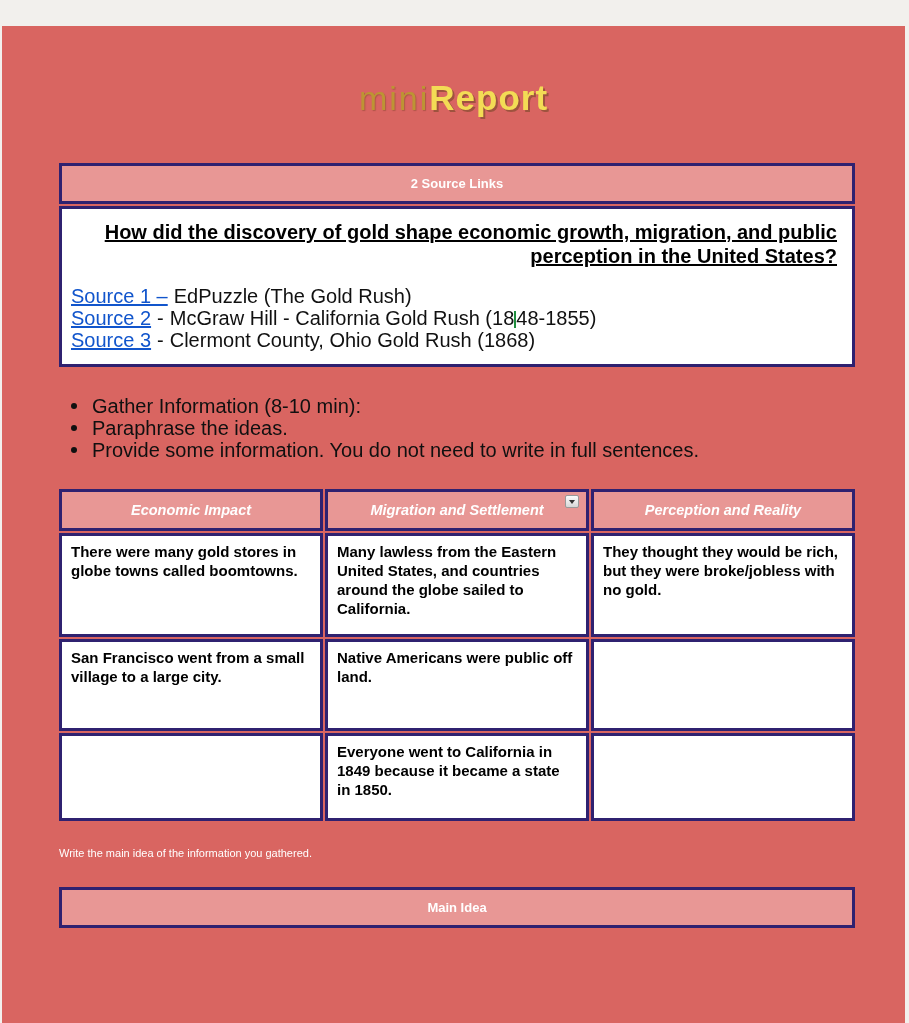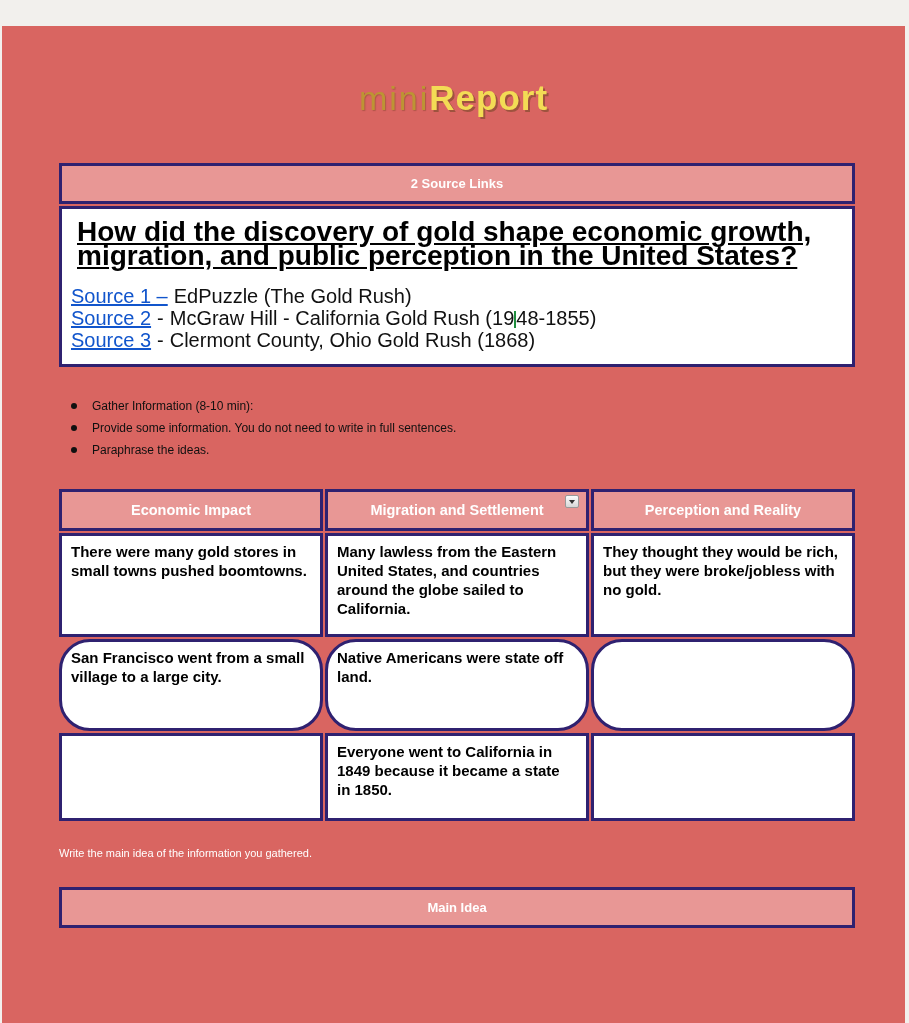--- a/index.html
+++ b/index.html
@@ -52,22 +52,22 @@
     font-weight: bold;
     font-size: 13px;
     text-align: center;
     padding: 10px 4px;
   }
 
   
   .sources-table { margin-top: 36px; }
   .sources-body { padding: 8px 6px 12px 6px; }
   .question {
-    text-align: left;
-    font-size: 28px;
+    text-align: right;
+    font-size: 20px;
     font-weight: bold;
     line-height: 24px;
     text-decoration: underline;
     color: #000;
     padding: 2px 8px 0 8px;
   }
   .src-lines { margin-top: 17px; font-size: 20px; line-height: 22px; color: #111; padding-left: 2px; }
   .src-line a {
     color: #1155cc;
     text-decoration: underline;
@@ -84,46 +84,46 @@
     vertical-align: -3px;
     margin: 0 0px;
   }
 
   
   ul.instructions {
     margin: 26px 0 0 57px;
     padding-left: 33px;
     list-style: none;
     color: #101010;
-    font-size: 12px;
+    font-size: 20px;
     line-height: 22px;
   }
   ul.instructions li { position: relative; }
   ul.instructions li::before {
     content: "";
     position: absolute;
     left: -21px; top: 8px;
     width: 6px; height: 6px;
     border-radius: 50%;
     background: #101010;
   }
 
   
   .main-table { margin-top: 26px; }
-  .main-table td.band { font-size: 14.5px; position: relative; padding: 10px 12px; }
+  .main-table td.band { font-size: 14.5px; position: relative; padding: 10px 12px; font-style: italic; }
   .main-table td.cell {
     padding: 6px 9px;
     font-size: 15px;
     font-weight: bold;
     color: #000;
     line-height: 19px;
   }
   .r1 td.cell { height: 104px; }
   .r2 td.cell { height: 94px; }
-  .r3 td.cell { height: 92px; border-radius: 31px; }
+  .r3 td.cell { height: 92px; }
   .r4 td.cell { height: 88px; }
 
   .dropdown-btn {
     position: absolute;
     top: 3px; right: 7px;
     width: 14px; height: 13px;
     background: linear-gradient(#fcfcfc, #d7d7d7);
     border: 1px solid #999;
     border-radius: 2px;
     cursor: pointer;
@@ -163,56 +163,56 @@
     </tr>
     <tr>
       <td>
         <div class="sources-body">
           <div class="question">How did the discovery of gold shape economic growth, migration, and public perception in the United States?</div>
           <div class="src-lines">
             <div class="src-line">
               <a>Source 1 –</a><span class="src-text-lead">EdPuzzle (The Gold Rush)</span><span></span>
             </div>
             <div class="src-line">
-              <a>Source 2</a><span class="src-dash">-</span><span>McGraw Hill - California Gold Rush (19</span><span class="caret"></span><span>48-1855)</span>
+              <a>Source 2</a><span class="src-dash">-</span><span>McGraw Hill - California Gold Rush (18</span><span class="caret"></span><span>48-1855)</span>
             </div>
             <div class="src-line">
               <a>Source 3</a><span class="src-dash">-</span><span>Clermont County, Ohio Gold Rush (1868)</span><span></span>
             </div>
           </div>
         </div>
       </td>
     </tr>
   </tbody>
     </table>
 
   <ul class="instructions">
     <li>Gather Information (8-10 min):</li>
+    <li>Paraphrase the ideas.</li>
     <li>Provide some information. You do not need to write in full sentences.</li>
-    <li>Paraphrase the ideas.</li>
   </ul>
 
   <table class="gbox main-table">
     <tbody>
         <tr>
       <td class="band">Economic Impact</td>
       <td class="band">
         <span>Migration and Settlement</span>
         <span class="dropdown-btn"></span>
       </td>
       <td class="band">Perception and Reality</td>
     </tr>
     <tr class="r1">
-      <td class="cell">There were many gold stores in small towns pushed boomtowns.</td>
+      <td class="cell">There were many gold stores in globe towns called boomtowns.</td>
       <td class="cell">Many lawless from the Eastern United States, and countries around the globe sailed to California.</td>
       <td class="cell">They thought they would be rich, but they were broke/jobless with no gold.</td>
     </tr>
     <tr class="r3">
       <td class="cell">San Francisco went from a small village to a large city.</td>
-      <td class="cell">Native Americans were state off land.</td>
+      <td class="cell">Native Americans were public off land.</td>
       <td class="cell"></td>
     </tr>
     <tr class="r4">
       <td class="cell"></td>
       <td class="cell">Everyone went to California in 1849 because it became a state in 1850.</td>
       <td class="cell"></td>
     </tr>
   </tbody>
     </table>
 

